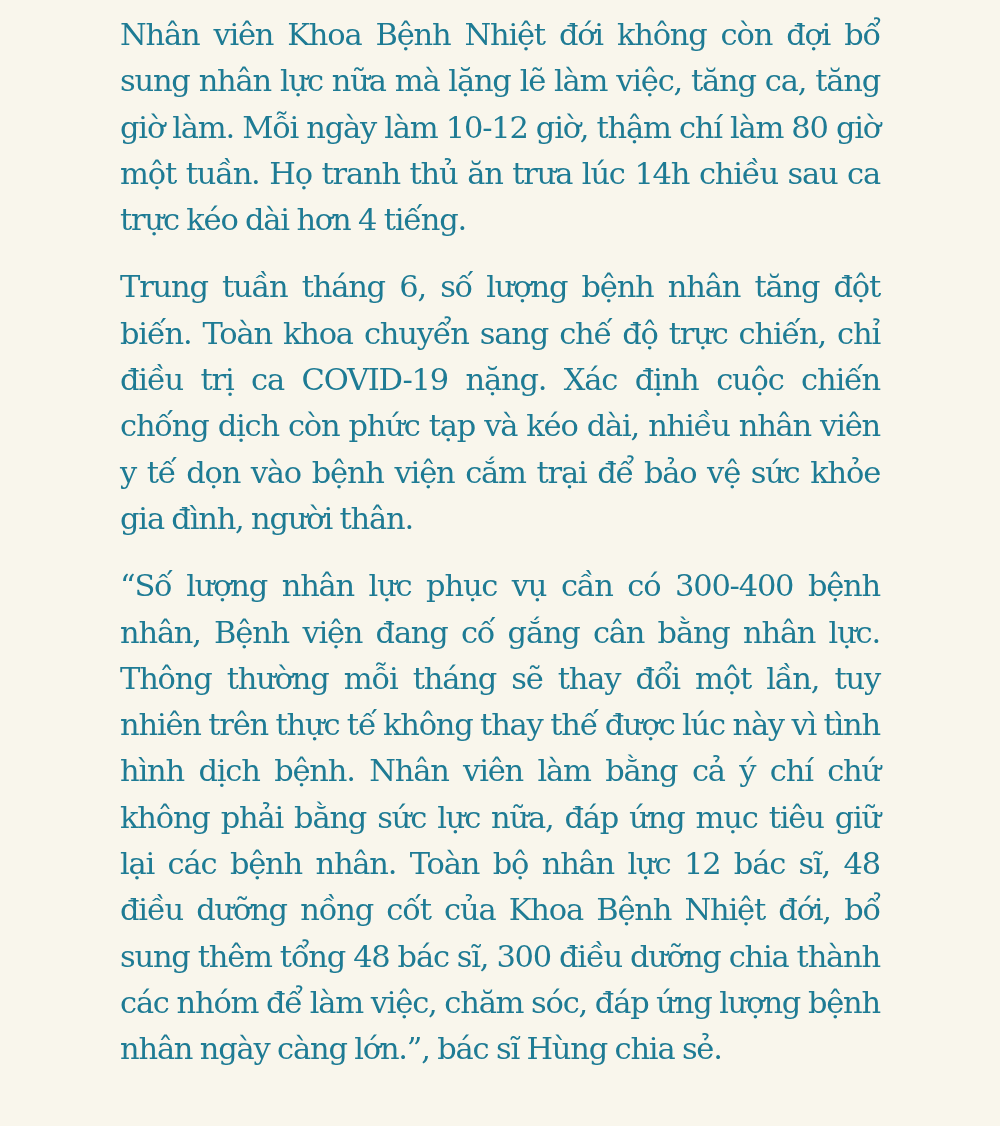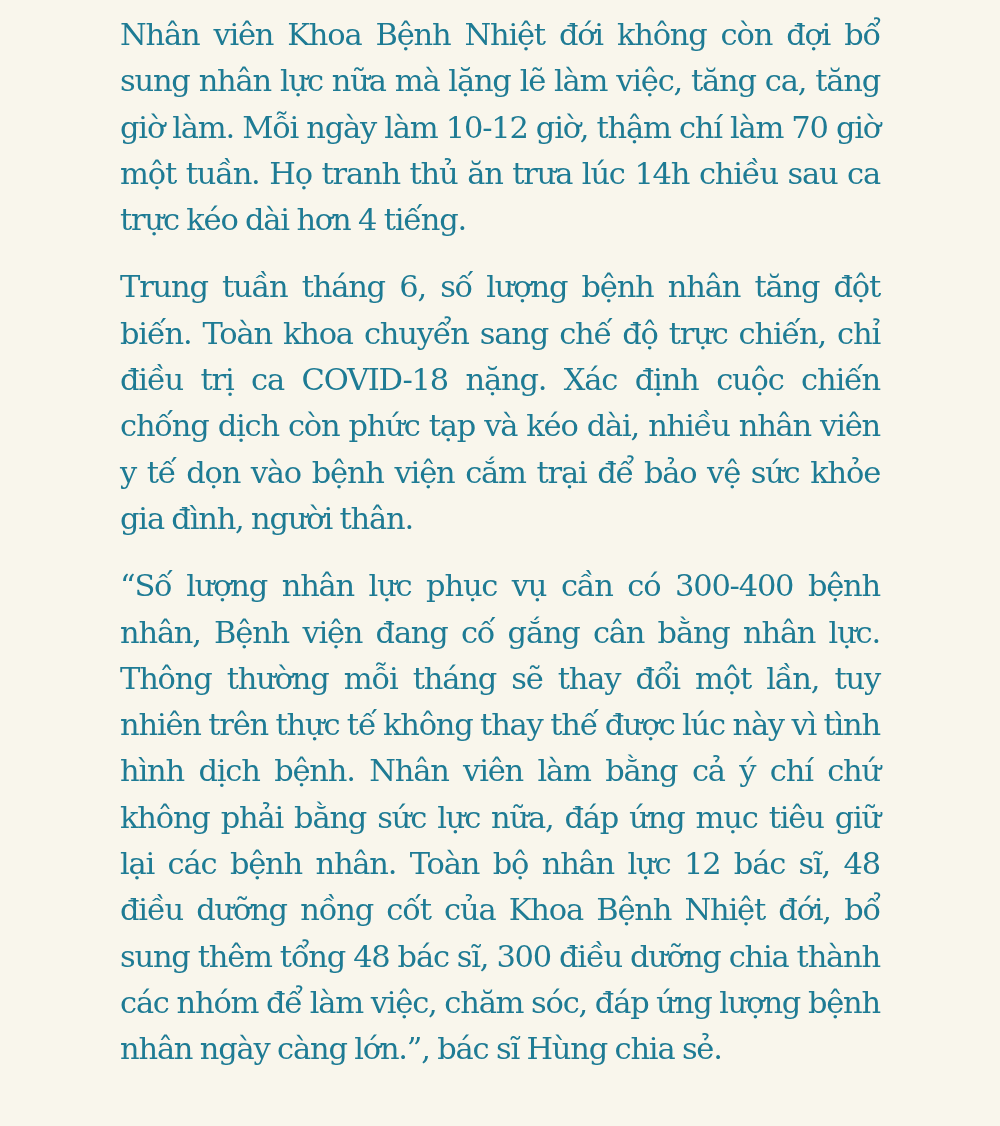--- a/index.html
+++ b/index.html
@@ -31,16 +31,16 @@
       text-align-last: left;
     }
     .article p.quote {
       margin-bottom: 8px;
     }
   </style>
 </head>
 <body>
 
 <div class="article">
-  <p>Nhân viên Khoa Bệnh Nhiệt đới không còn đợi bổ sung nhân lực nữa mà lặng lẽ làm việc, tăng ca, tăng giờ làm. Mỗi ngày làm 10-12 giờ, thậm chí làm 70 giờ một tuần. Họ tranh thủ ăn trưa lúc 14h chiều sau ca trực kéo dài hơn 4 tiếng.</p>
-  <p>Trung tuần tháng 6, số lượng bệnh nhân tăng đột biến. Toàn khoa chuyển sang chế độ trực chiến, chỉ điều trị ca COVID-18 nặng. Xác định cuộc chiến chống dịch còn phức tạp và kéo dài, nhiều nhân viên y tế dọn vào bệnh viện cắm trại để bảo vệ sức khỏe gia đình, người thân.</p>
+  <p>Nhân viên Khoa Bệnh Nhiệt đới không còn đợi bổ sung nhân lực nữa mà lặng lẽ làm việc, tăng ca, tăng giờ làm. Mỗi ngày làm 10-12 giờ, thậm chí làm 80 giờ một tuần. Họ tranh thủ ăn trưa lúc 14h chiều sau ca trực kéo dài hơn 4 tiếng.</p>
+  <p>Trung tuần tháng 6, số lượng bệnh nhân tăng đột biến. Toàn khoa chuyển sang chế độ trực chiến, chỉ điều trị ca COVID-19 nặng. Xác định cuộc chiến chống dịch còn phức tạp và kéo dài, nhiều nhân viên y tế dọn vào bệnh viện cắm trại để bảo vệ sức khỏe gia đình, người thân.</p>
   <p class="quote">“Số lượng nhân lực phục vụ cần có 300-400 bệnh nhân, Bệnh viện đang cố gắng cân bằng nhân lực. Thông thường mỗi tháng sẽ thay đổi một lần, tuy nhiên trên thực tế không thay thế được lúc này vì tình hình dịch bệnh. Nhân viên làm bằng cả ý chí chứ không phải bằng sức lực nữa, đáp ứng mục tiêu giữ lại các bệnh nhân. Toàn bộ nhân lực 12 bác sĩ, 48 điều dưỡng nồng cốt của Khoa Bệnh Nhiệt đới, bổ sung thêm tổng 48 bác sĩ, 300 điều dưỡng chia thành các nhóm để làm việc, chăm sóc, đáp ứng lượng bệnh nhân ngày càng lớn.”, bác sĩ Hùng chia sẻ.</p>
 </div>
 
 </body></html>

